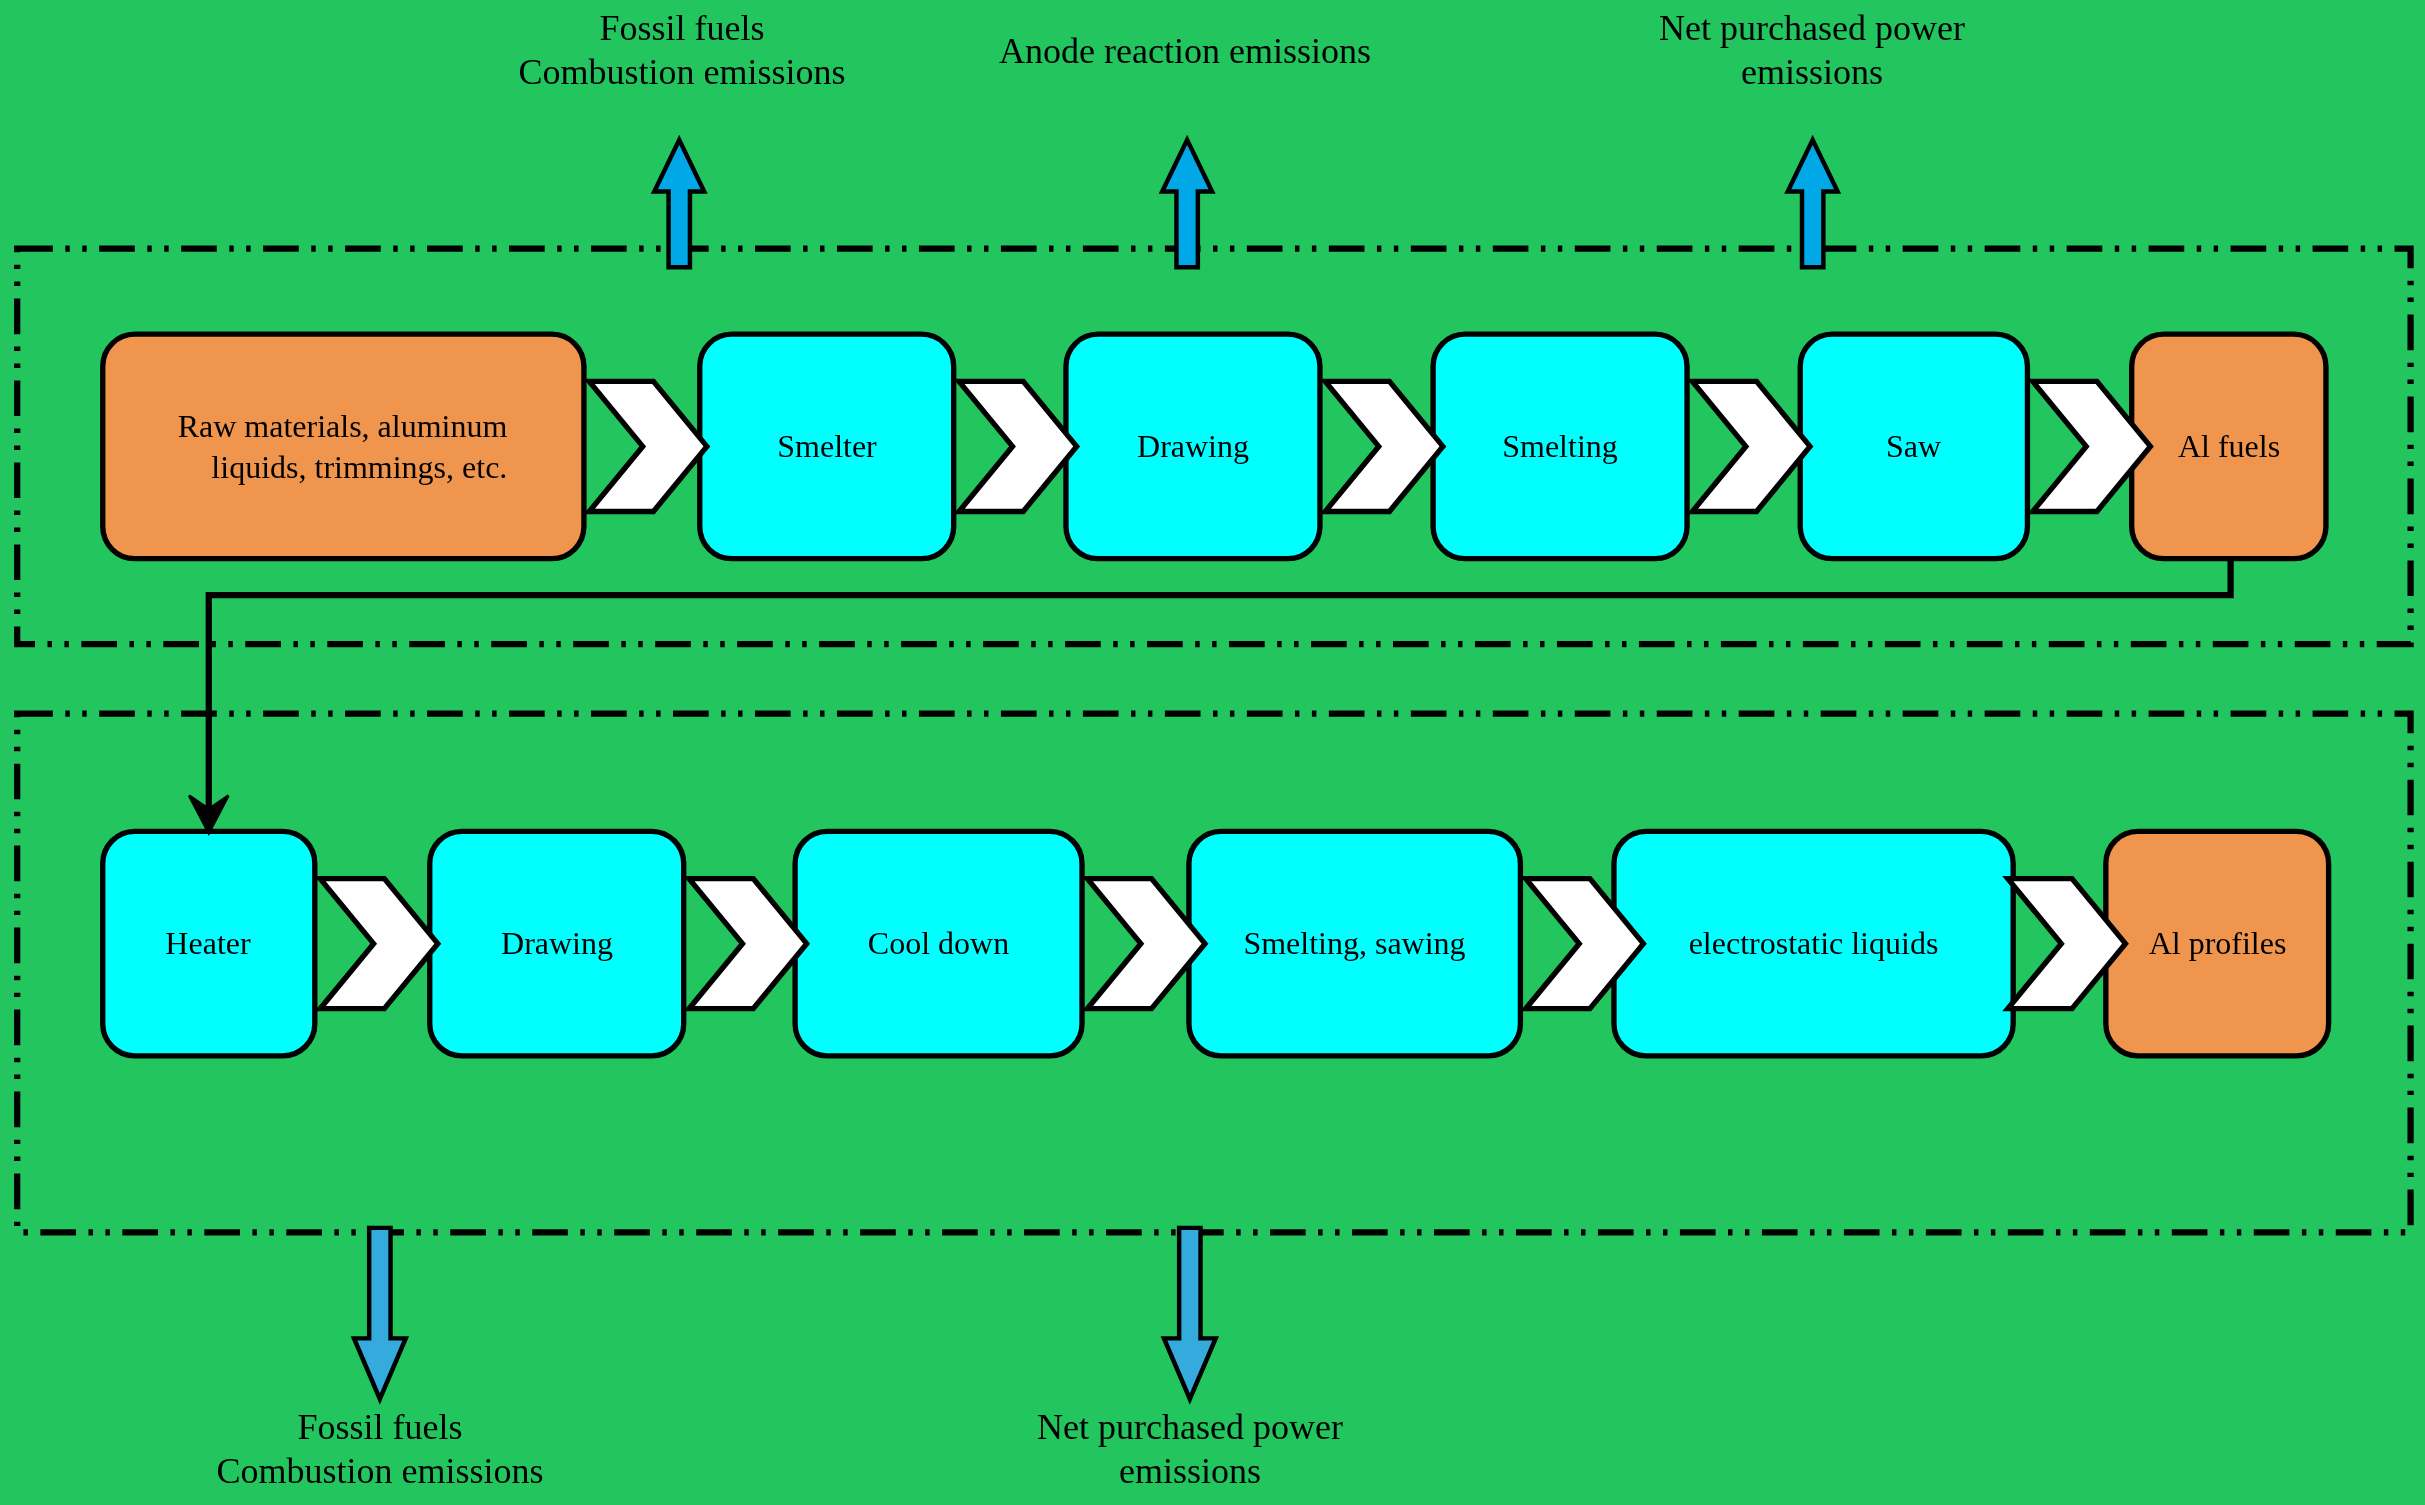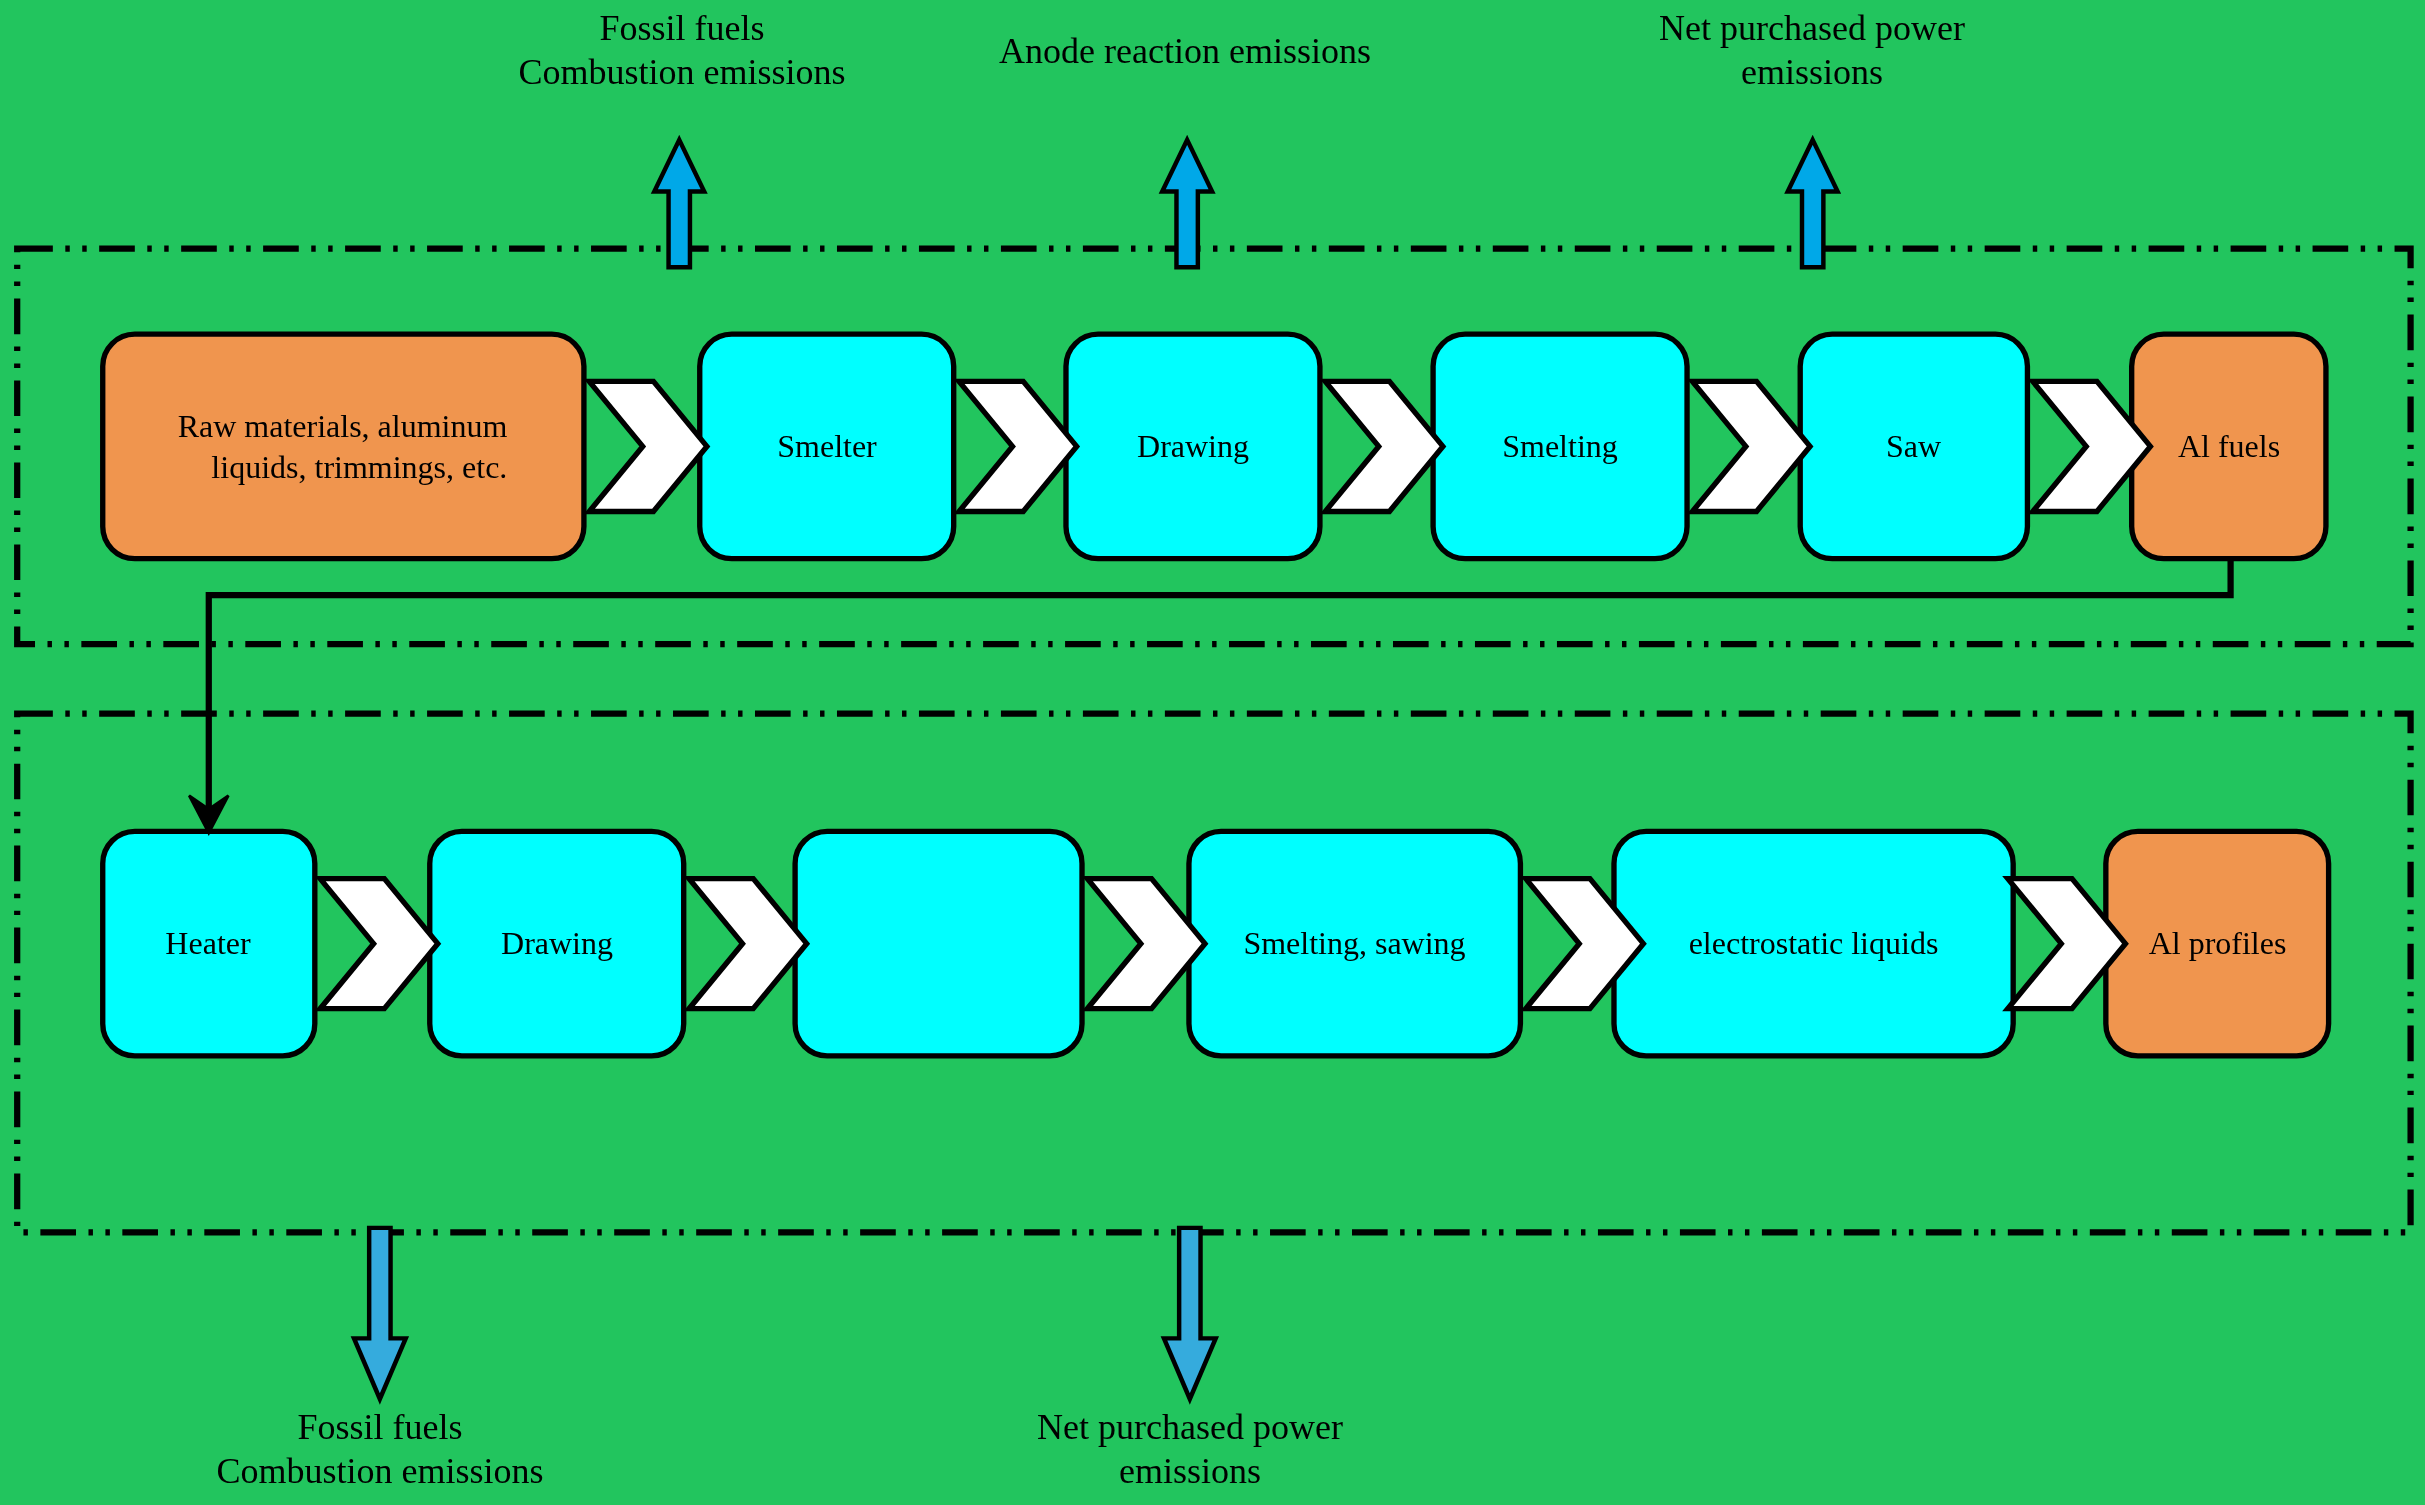--- a/index.html
+++ b/index.html
@@ -150,20 +150,23 @@
   </div>
 
   <div class="node-label" style="left:102px; top:831px; width:212px; height:225px;">
     <span>Heater</span>
   </div>
 
   <div class="node-label" style="left:430px; top:831px; width:254px; height:225px;">
     <span>Drawing</span>
   </div>
 
+  <div class="node-label" style="left:795px; top:831px; width:287px; height:225px;">
+    <span>Cool down</span>
+  </div>
 
   <div class="node-label" style="left:1189px; top:831px; width:331px; height:225px;">
     <span>Smelting, sawing</span>
   </div>
 
   <div class="node-label" style="left:1614px; top:831px; width:399px; height:225px;">
     <span>electrostatic liquids</span>
   </div>
 
   <div class="node-label" style="left:2106px; top:831px; width:223px; height:225px;">

